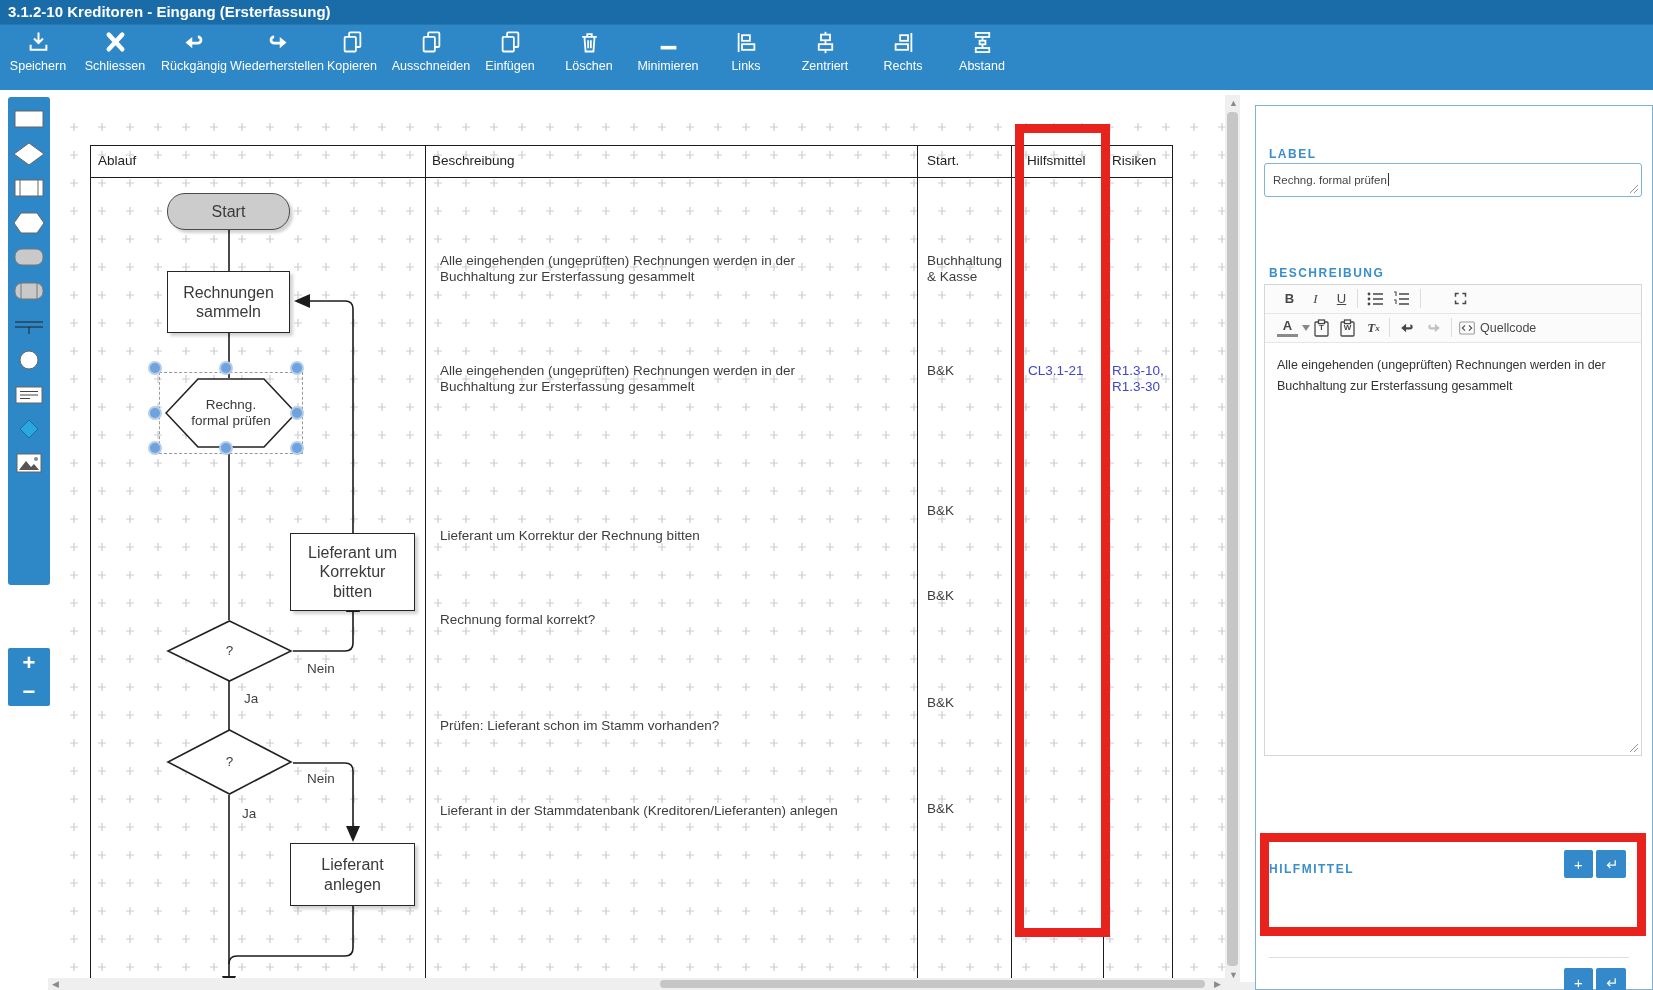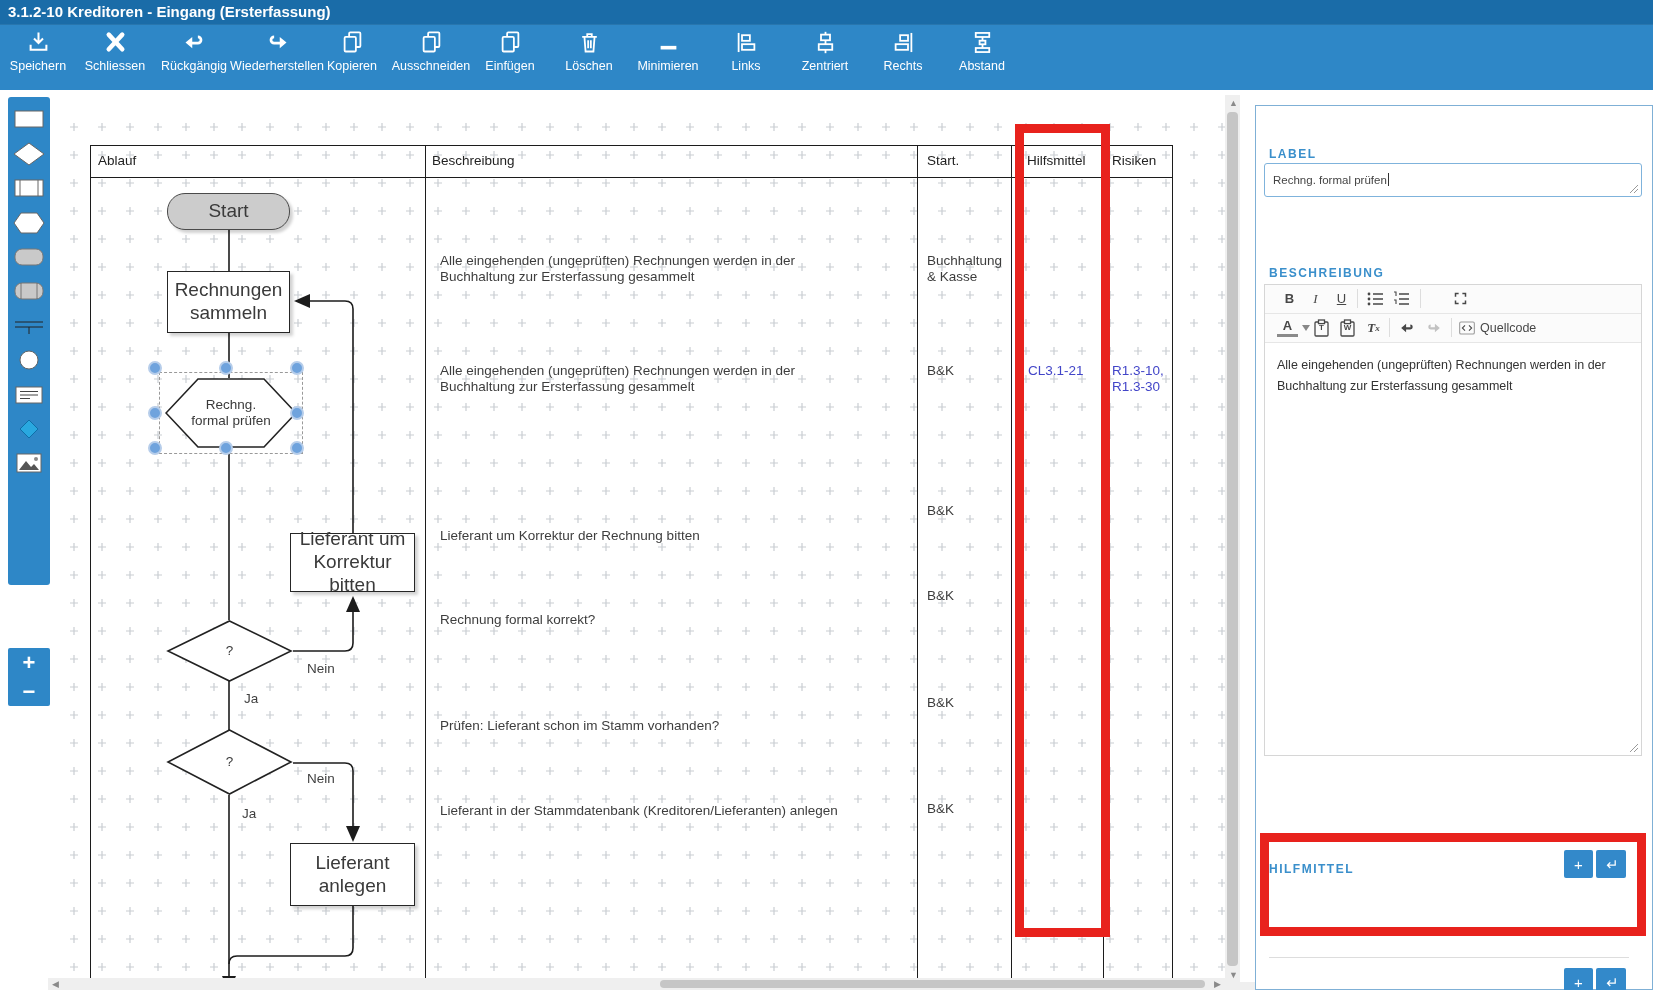--- a/index.html
+++ b/index.html
@@ -25,21 +25,21 @@
   #zoomctl div{cursor:pointer;line-height:1}
 
   
   #canvas{left:60px;top:113px;width:1165px;height:883px;background:#fff;overflow:hidden}
   .tline{position:absolute;background:#1c1c1c}
   .thead{position:absolute;top:32px;height:32px;line-height:32px;font-size:13.5px;color:#222}
   .cell-txt{position:absolute;font-size:13.5px;color:#3d3d3d;line-height:1.22}
   .pre{white-space:pre-line}
   .link{color:#4245c8}
   .node{position:absolute;box-sizing:border-box;display:flex;align-items:center;justify-content:center;
-        text-align:center;font-size:19px;color:#3a3a3a;line-height:1.2}
+        text-align:center;font-size:16px;color:#3a3a3a;line-height:1.2}
   .rectnode{background:#fff;border:1.6px solid #262626;box-shadow:3px 3px 3px rgba(0,0,0,.18)}
   .shape-label{position:absolute;display:flex;align-items:center;justify-content:center;text-align:center;
                font-size:13.5px;color:#3a3a3a;line-height:1.2;pointer-events:none}
   .edge-label{position:absolute;font-size:13.5px;color:#3f3f3f}
   .handle{position:absolute;width:10px;height:10px;border-radius:50%;background:#6fa3dd;border:2px solid #b6cdea;box-sizing:content-box;cursor:pointer}
 
   
   .sb-track{position:absolute;background:#efefef}
   .sb-thumb{position:absolute;background:#c6c6c6;border-radius:4px}
   .sb-arrow{position:absolute;color:#8a8a8a;font-size:9px;line-height:1;cursor:pointer}
@@ -273,21 +273,21 @@
   <div class="abs" style="left:99px;top:259px;width:144px;height:82px;border:1px dashed #999;box-sizing:border-box;pointer-events:none"></div>
   <div class="handle" style="left:88px;top:248px"></div>
   <div class="handle" style="left:159px;top:248px"></div>
   <div class="handle" style="left:230px;top:248px"></div>
   <div class="handle" style="left:88px;top:293px"></div>
   <div class="handle" style="left:230px;top:293px"></div>
   <div class="handle" style="left:88px;top:328px"></div>
   <div class="handle" style="left:159px;top:328px"></div>
   <div class="handle" style="left:230px;top:328px"></div>
 
-  <div class="node rectnode" style="left:230px;top:420px;width:125px;height:59px;padding:16px 8px">Lieferant um Korrektur bitten</div>
+  <div class="node rectnode" style="left:230px;top:420px;width:125px;height:78px;padding:16px 8px">Lieferant um Korrektur bitten</div>
 
   <svg class="abs" style="left:106px;top:507px" width="127" height="62">
     <polygon points="63.5,1 125,31 63.5,61 2,31" fill="#fff" stroke="#222" stroke-width="1.6"></polygon>
   </svg>
   <div class="shape-label" style="left:106px;top:507px;width:127px;height:62px">?</div>
 
   <svg class="abs" style="left:106px;top:616px" width="127" height="66">
     <polygon points="63.5,1 125,33 63.5,65 2,33" fill="#fff" stroke="#222" stroke-width="1.6"></polygon>
   </svg>
   <div class="shape-label" style="left:106px;top:616px;width:127px;height:66px">?</div>

